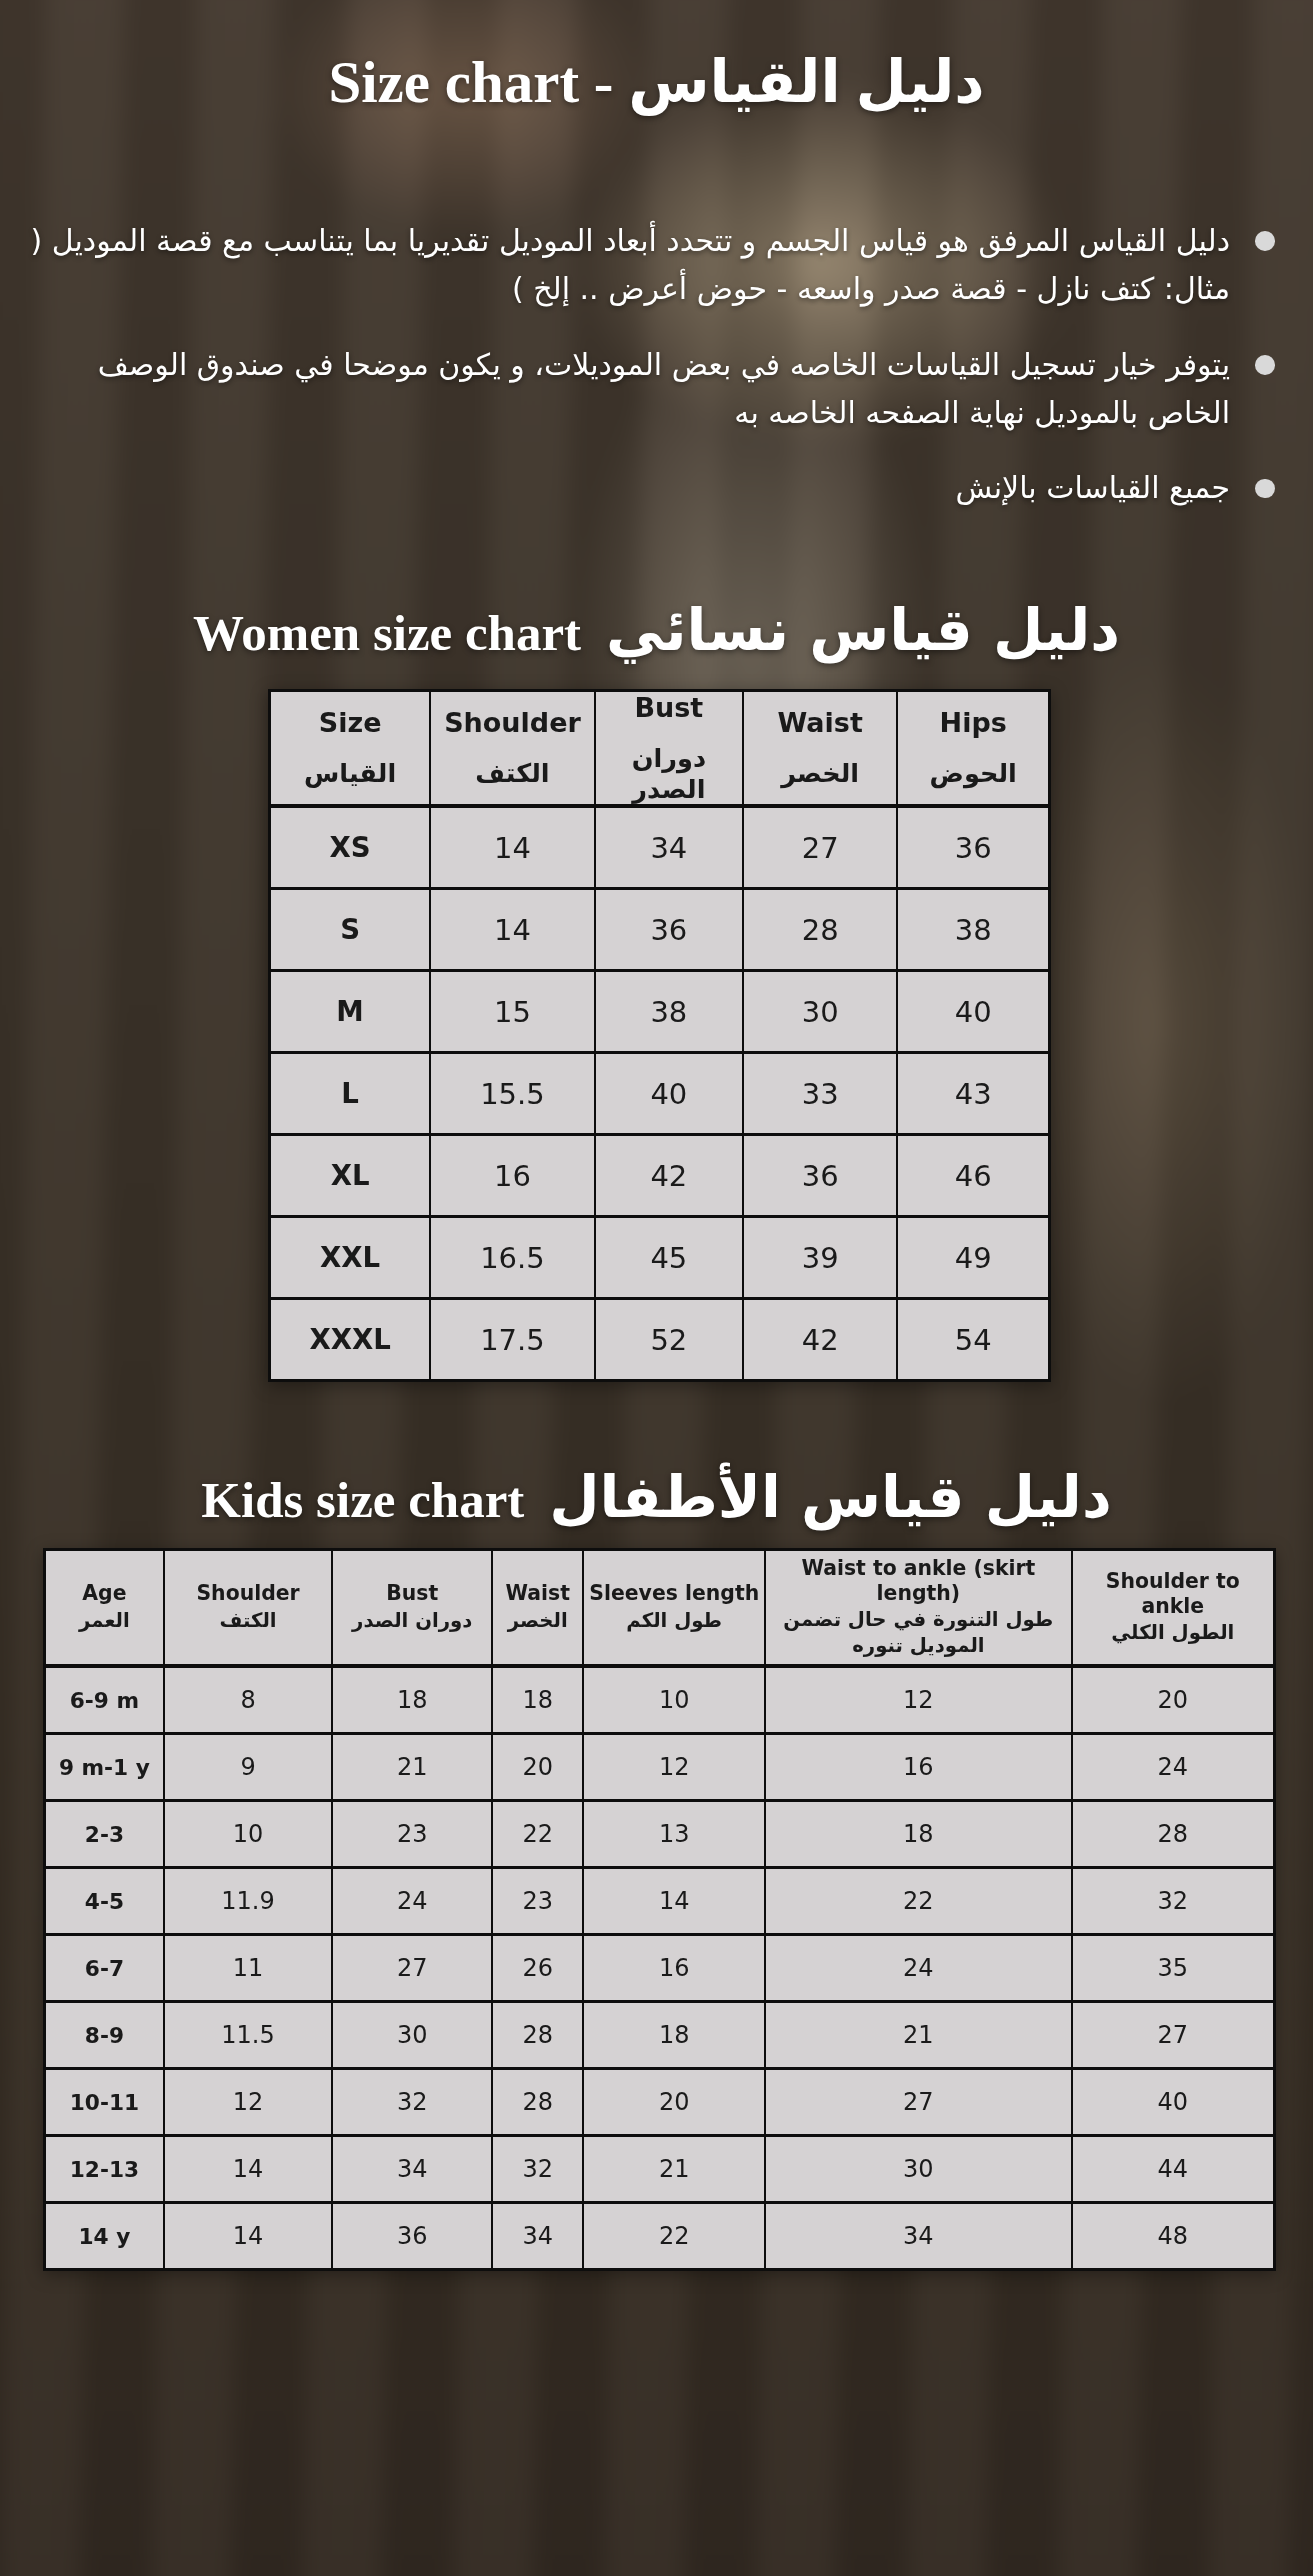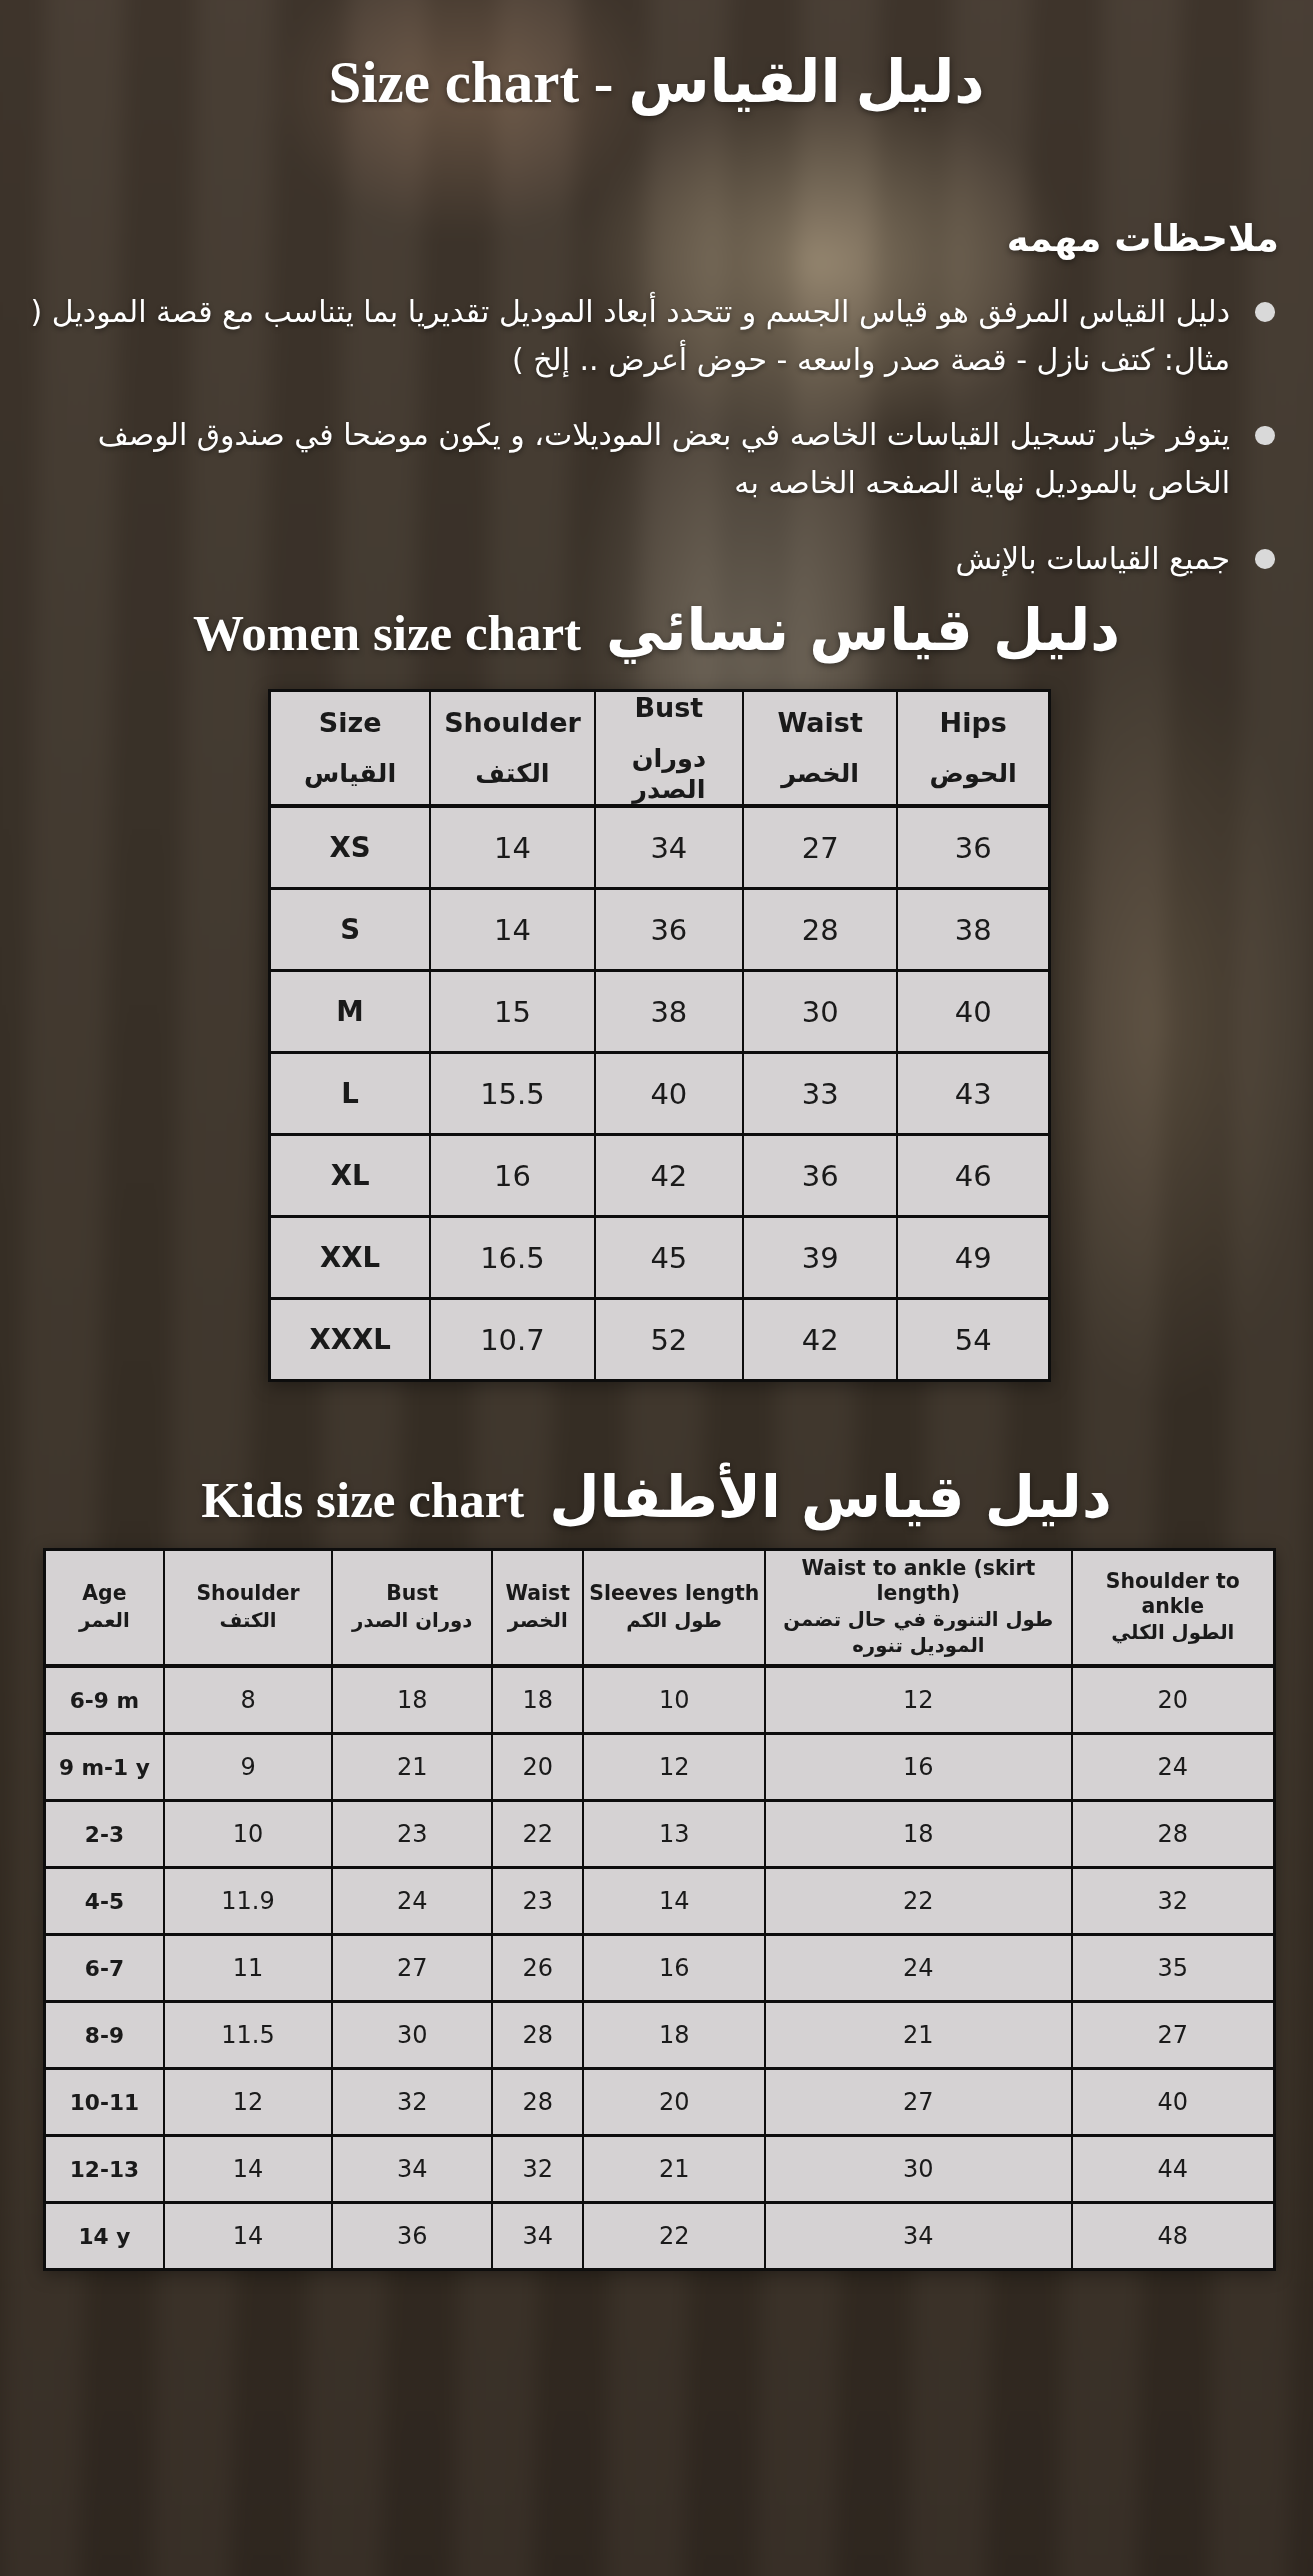--- a/index.html
+++ b/index.html
@@ -154,21 +154,20 @@
 </head>
 <body>
 
 <div class="page">
 
   <div class="bg"></div>
 
   <h1 class="main-title" dir="rtl">دليل القياس - Size chart</h1>
 
   <section class="notes">
-    <h2 class="notes-heading">ملاحظات مهمه</h2>
     <ul class="notes-list">
         <li class="note-item"><span class="note-dot"></span><span>دليل القياس المرفق هو قياس الجسم و تتحدد أبعاد الموديل تقديريا بما يتناسب مع قصة الموديل ( مثال: كتف نازل - قصة صدر واسعه - حوض أعرض .. إلخ )</span></li>
         <li class="note-item"><span class="note-dot"></span><span>يتوفر خيار تسجيل القياسات الخاصه في بعض الموديلات، و يكون موضحا في صندوق الوصف الخاص بالموديل نهاية الصفحه الخاصه به</span></li>
         <li class="note-item"><span class="note-dot"></span><span>جميع القياسات بالإنش</span></li>
       </ul>
   </section>
 
   <h2 class="section-heading women-heading">
     <span class="h-en-serif">Women size chart</span>
     <span class="h-ar-bold" dir="rtl">دليل قياس نسائي</span>
@@ -244,21 +243,21 @@
         </tr>
         <tr>
           <th class="row-label">XXL</th>
           <td>16.5</td>
           <td>45</td>
           <td>39</td>
           <td>49</td>
         </tr>
         <tr>
           <th class="row-label">XXXL</th>
-          <td>10.7</td>
+          <td>17.5</td>
           <td>52</td>
           <td>42</td>
           <td>54</td>
         </tr>
       </tbody>
     </table>
 
   <h2 class="section-heading kids-heading">
     <span class="h-en-serif">Kids size chart</span>
     <span class="h-ar-bold" dir="rtl">دليل قياس الأطفال</span>

